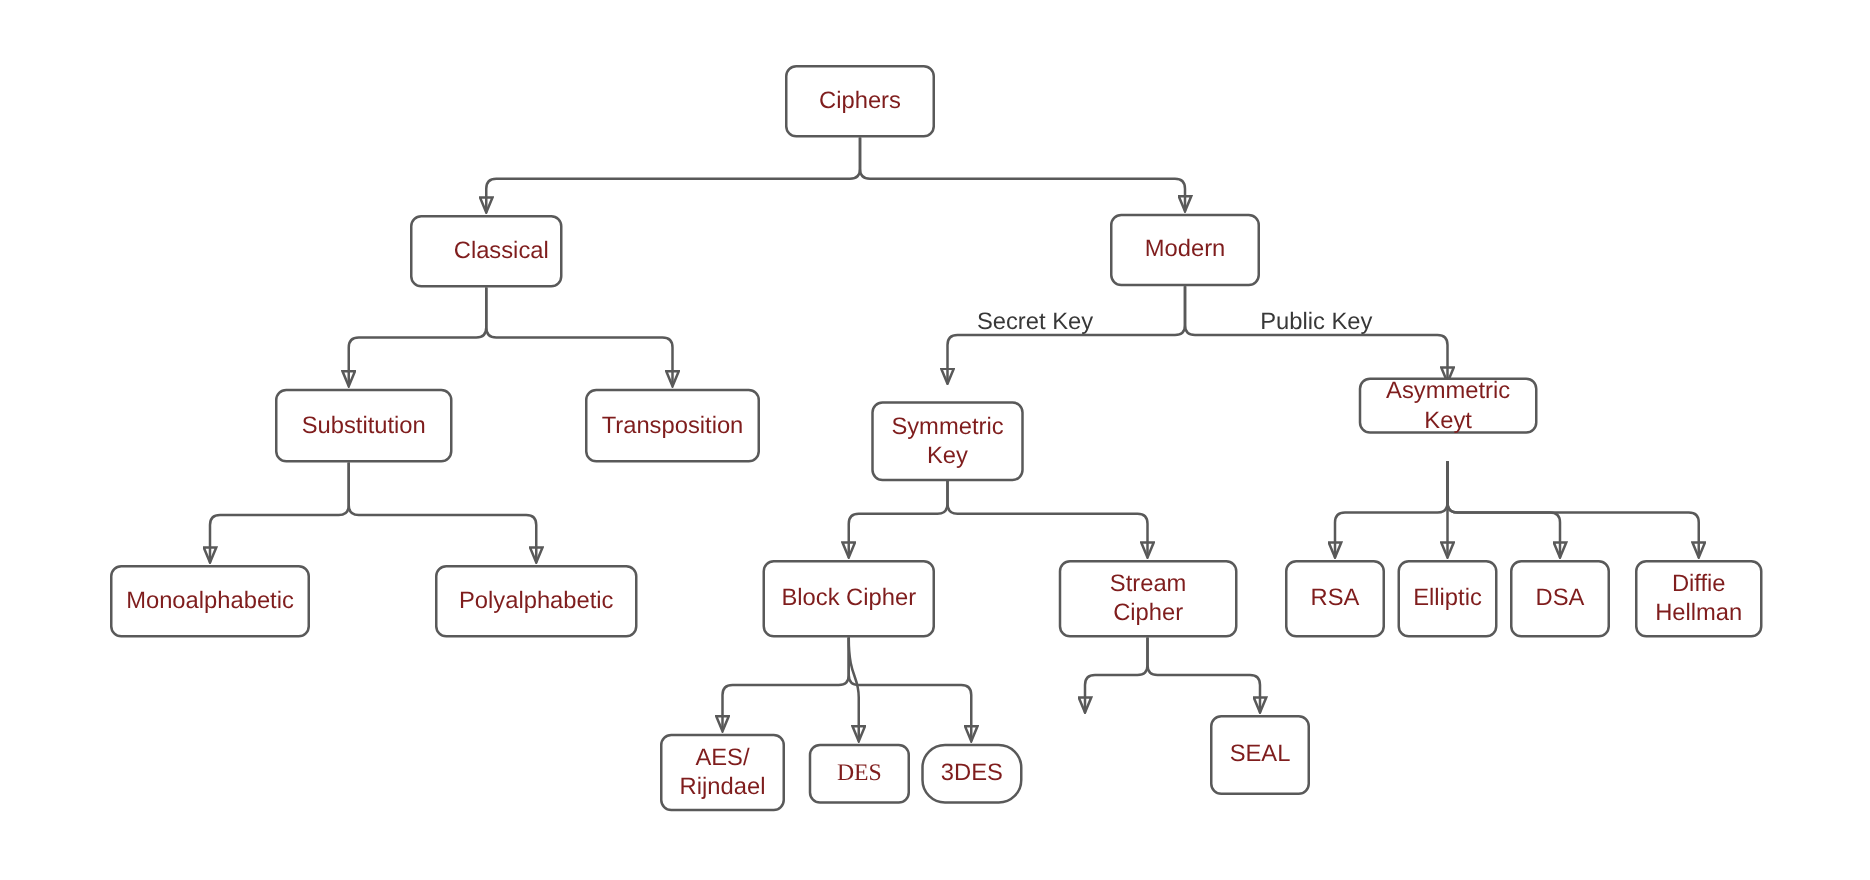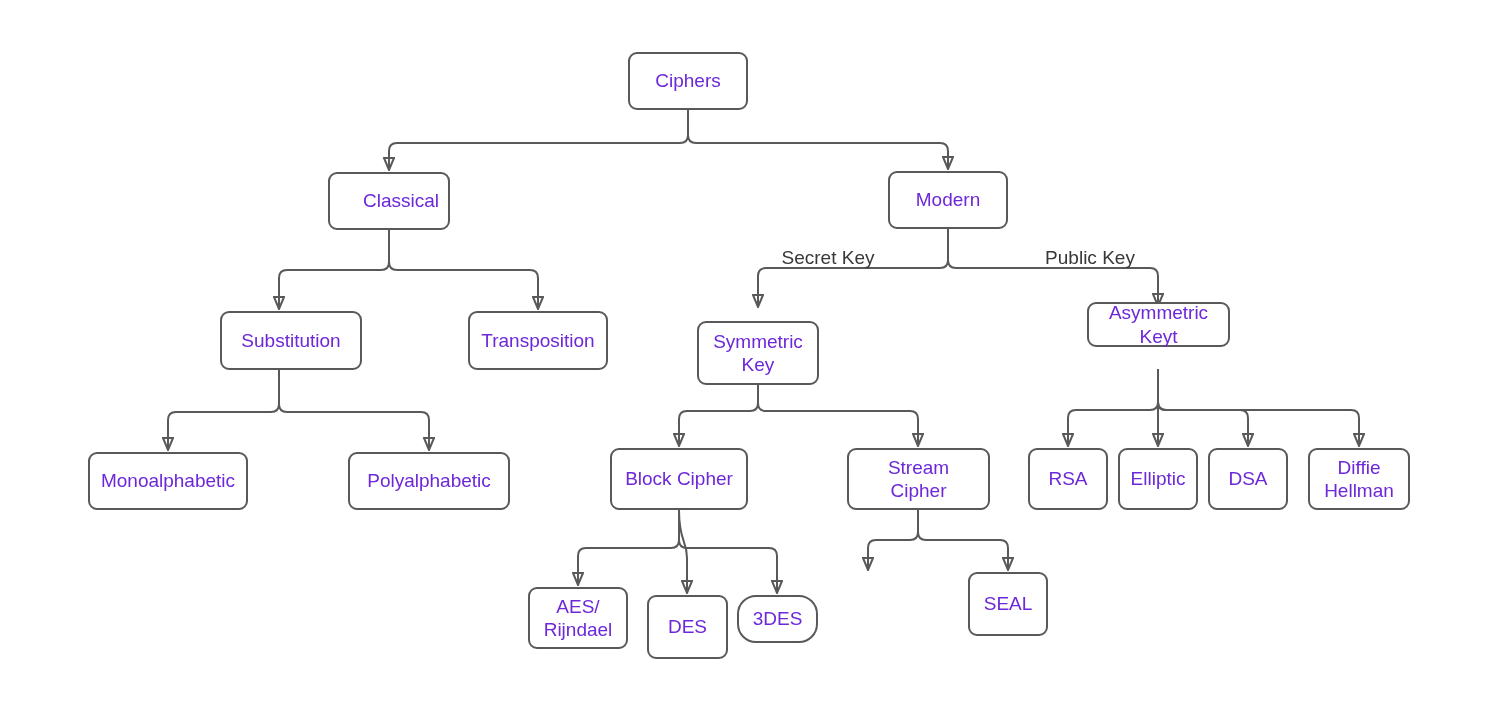--- a/index.html
+++ b/index.html
@@ -13,21 +13,21 @@
   #edges{position:absolute;left:0;top:0;width:1496px;height:704px;}
   #edges path{fill:none;stroke:#595959;stroke-width:2;}
   .node{
     position:absolute;
     box-sizing:border-box;
     background:#ffffff;
     border:2.5px solid #595959;
     border-radius:9px;
     display:flex;align-items:center;justify-content:center;
     text-align:center;
-    color:#6d28d9;
+    color:#7f1d1d;
     font-size:19px;
     line-height:1.22;
     white-space:pre-line;
   }
   .edge-label{
     position:absolute;
     color:#383838;
     font-size:19px;
     text-align:center;
     white-space:nowrap;
@@ -67,21 +67,21 @@
 
     <path d="M679,510 L679,540 Q679,548 671,548 L586,548 Q578,548 578,556 L578,585" marker-end="url(#arrow)"></path>
     <path d="M679,510 C679,542 687,540 687,558 L687,593" marker-end="url(#arrow)"></path>
     <path d="M679,510 L679,540 Q679,548 687,548 L769,548 Q777,548 777,556 L777,593" marker-end="url(#arrow)"></path>
 
     <path d="M918,510 L918,532 Q918,540 910,540 L876,540 Q868,540 868,548 L868,570" marker-end="url(#arrow)"></path>
     <path d="M918,510 L918,532 Q918,540 926,540 L1000,540 Q1008,540 1008,548 L1008,570" marker-end="url(#arrow)"></path>
   </svg>
 
   <div class="edge-label" style="left:770px;top:247px;width:116px;">Secret Key</div>
-  <div class="edge-label" style="left:1032px;top:247px;width:116px;">Public Key</div>
+  <div class="edge-label" style="left:995px;top:247px;width:116px;">Public Key</div>
 
   <div class="node" style="left:628px;top:52px;width:120px;height:58px;">Ciphers</div>
 
   <div class="node" style="left:328px;top:172px;width:122px;height:58px;padding-left:24px;">Classical</div>
 
   <div class="node" style="left:888px;top:171px;width:120px;height:58px;">Modern</div>
 
   <div class="node" style="left:220px;top:311px;width:142px;height:59px;">Substitution</div>
 
   <div class="node" style="left:468px;top:311px;width:140px;height:59px;">Transposition</div>
@@ -106,20 +106,20 @@
   <div class="node" style="left:1118px;top:448px;width:80px;height:62px;">Elliptic</div>
 
   <div class="node" style="left:1208px;top:448px;width:80px;height:62px;">DSA</div>
 
   <div class="node" style="left:1308px;top:448px;width:102px;height:62px;">Diffie
 Hellman</div>
 
   <div class="node" style="left:528px;top:587px;width:100px;height:62px;">AES/
 Rijndael</div>
 
-  <div class="node" style="left:647px;top:595px;width:81px;height:64px;">DES</div>
+  <div class="node" style="left:647px;top:595px;width:81px;height:48px;font-family:Liberation Serif, serif;">DES</div>
 
   <div class="node" style="left:737px;top:595px;width:81px;height:48px;border-radius:19px;">3DES</div>
 
 
   <div class="node" style="left:968px;top:572px;width:80px;height:64px;">SEAL</div>
 
 </div>
 
 </body></html>

